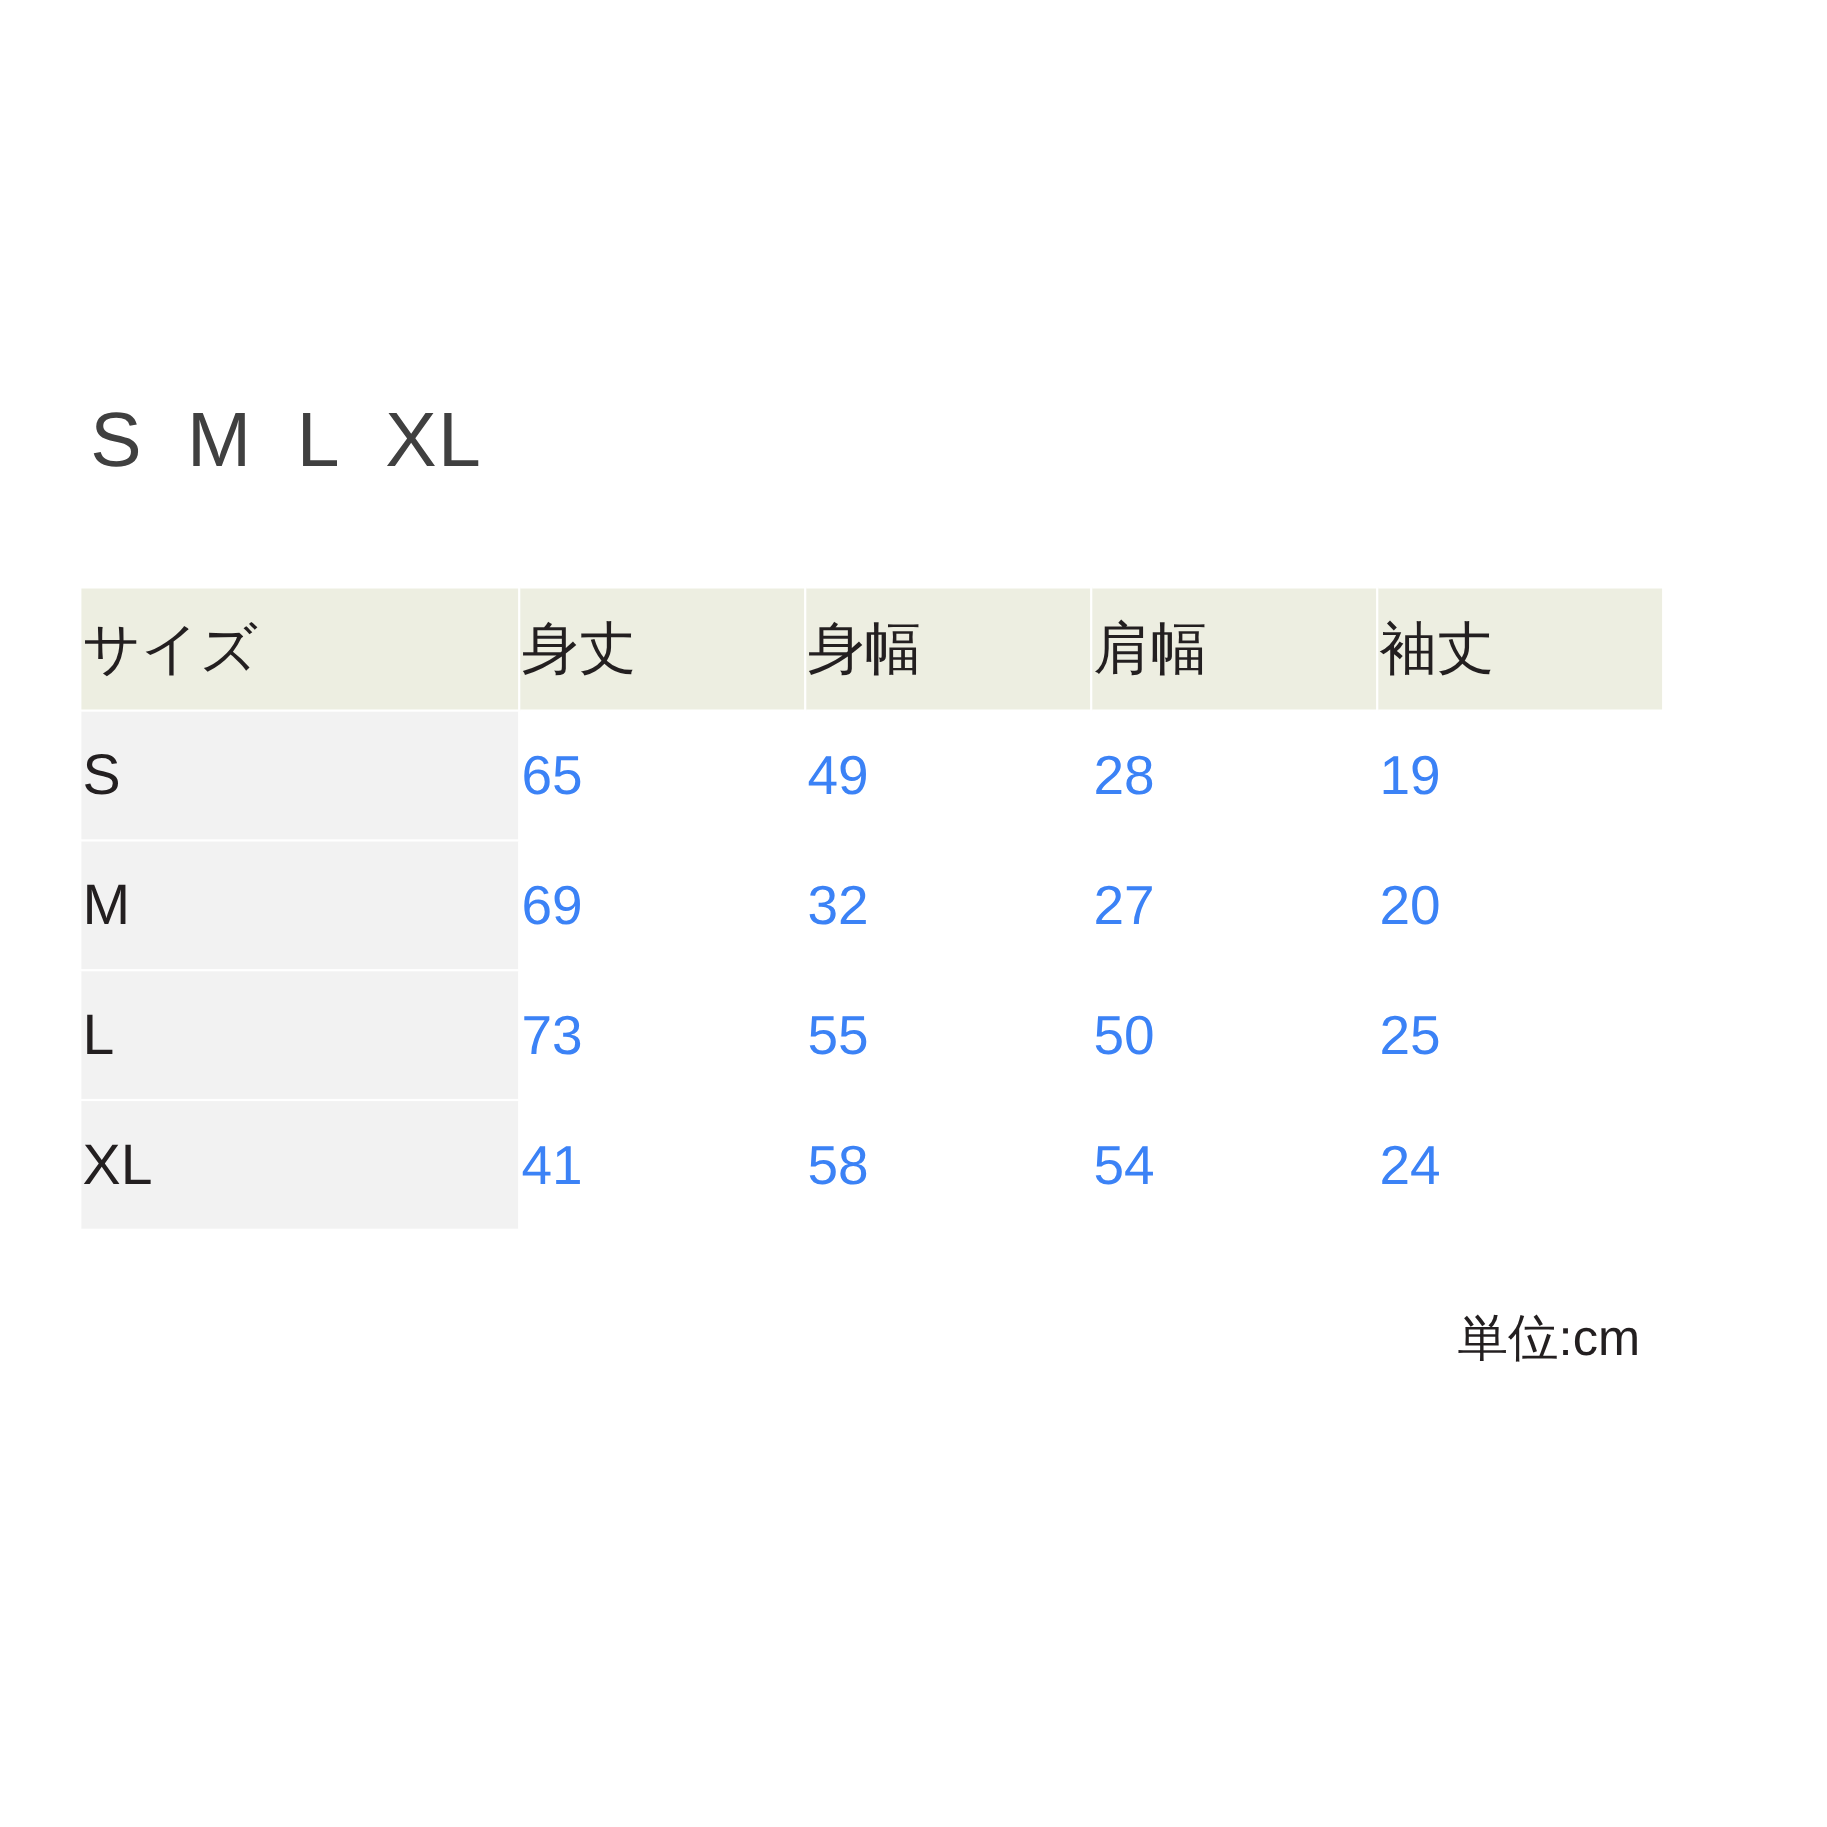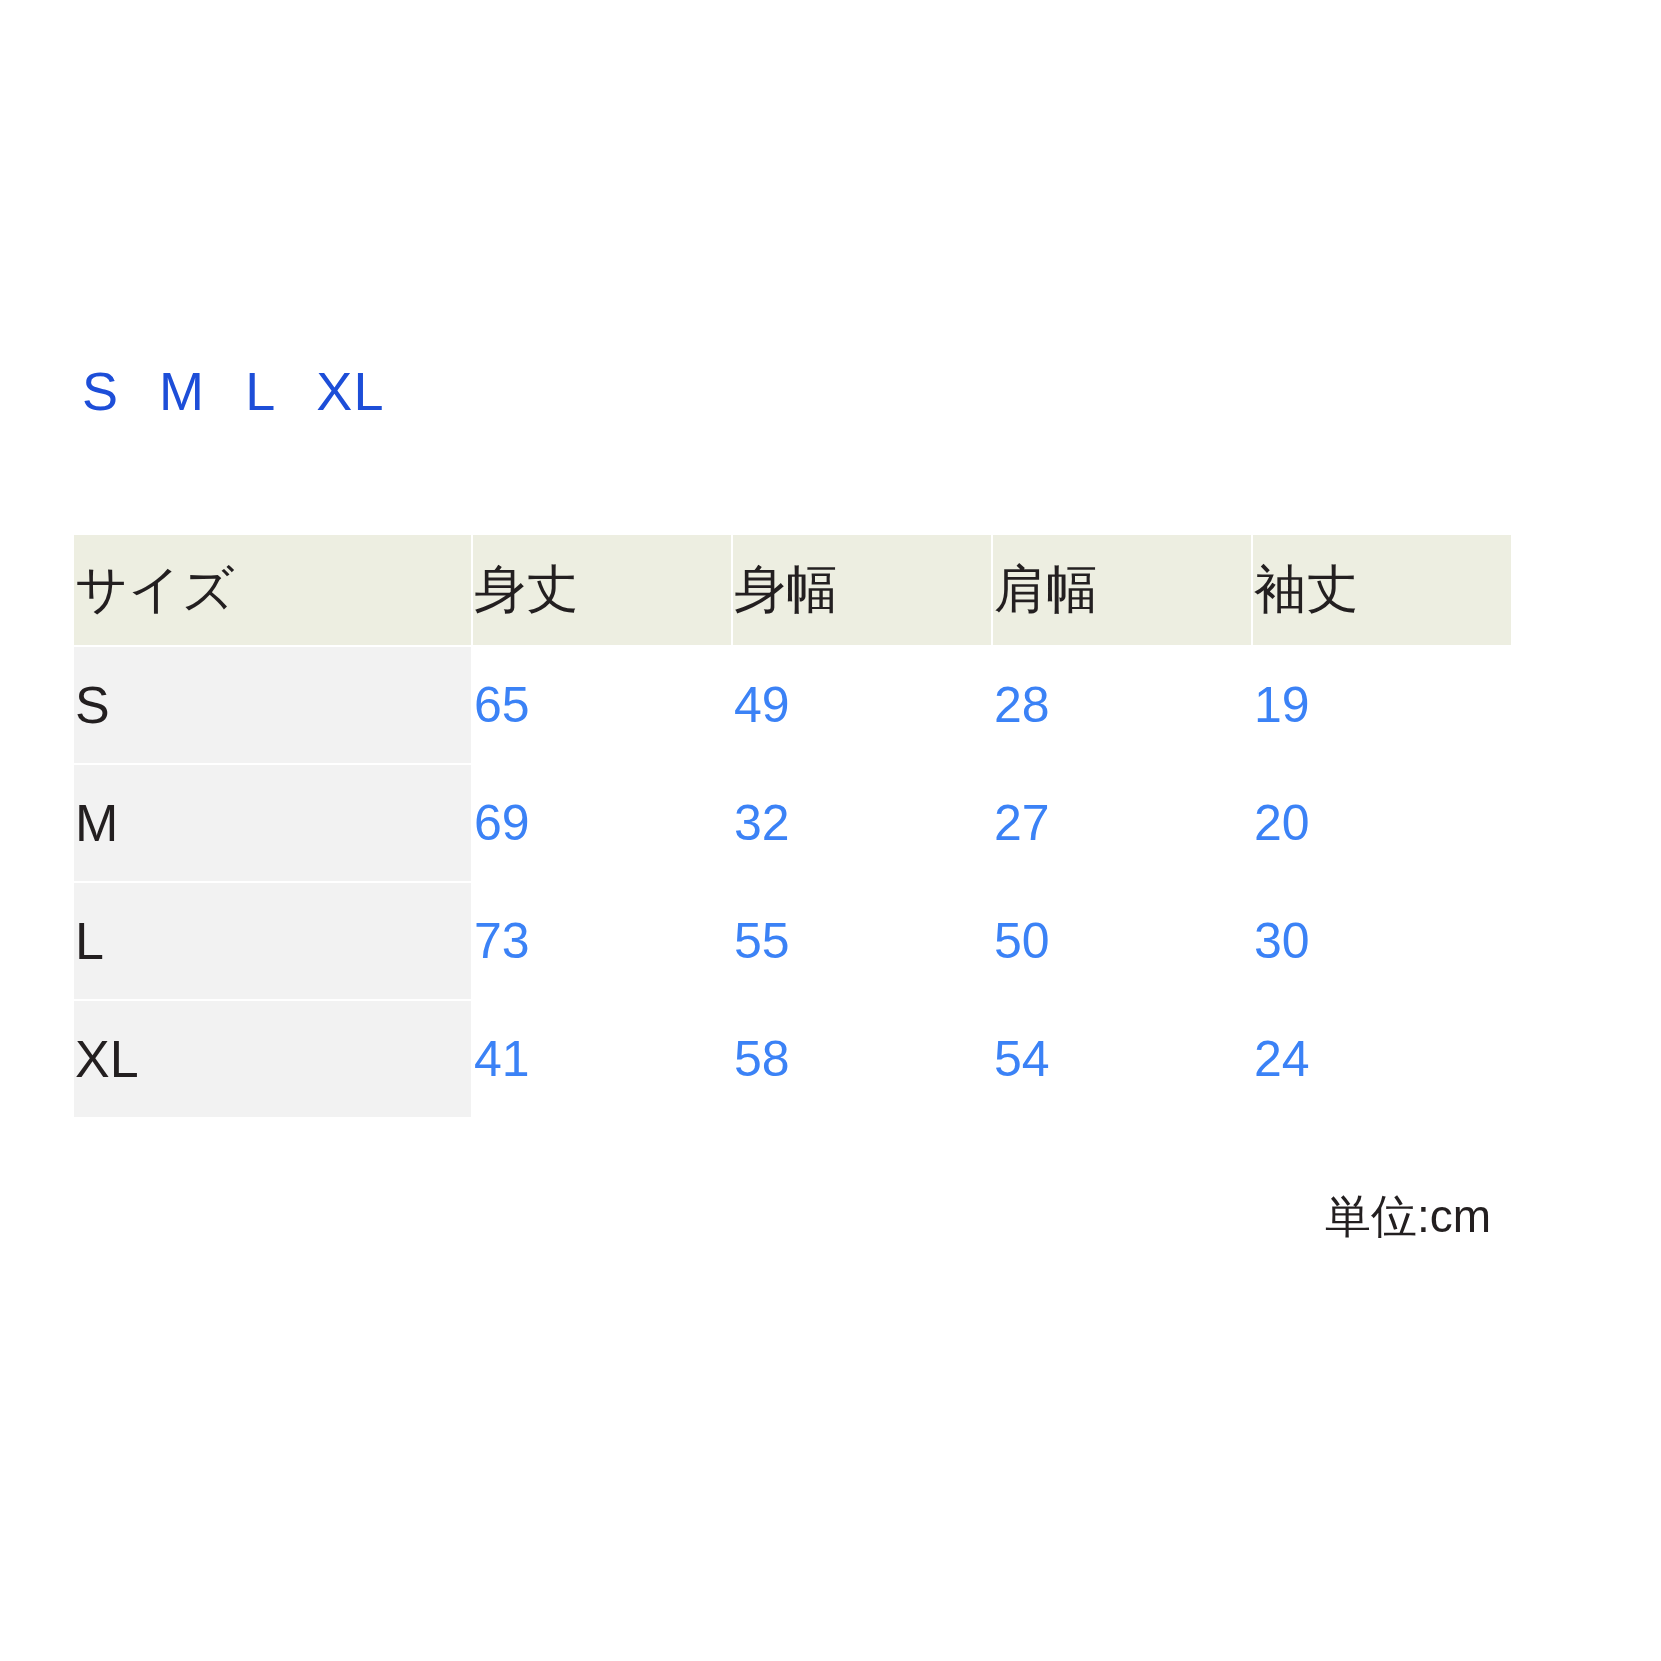--- a/index.html
+++ b/index.html
@@ -17,23 +17,23 @@
   .page {
     position: relative;
     width: 1661px;
     height: 1661px;
     box-sizing: border-box;
   }
   .size-legend {
     position: absolute;
     left: 82px;
     top: 360px;
-    font-size: 54px;
+    font-size: 70px;
     letter-spacing: 0.02em;
-    color: #1d4ed8;
+    color: #404040;
     white-space: nowrap;
   }
   .size-legend .legend-item {
     display: inline-block;
     margin-right: 40px;
     font-weight: 400;
   }
   .size-legend .legend-item:last-child {
     margin-right: 0;
   }
@@ -119,21 +119,21 @@
           <td>69</td>
           <td>32</td>
           <td>27</td>
           <td>20</td>
         </tr>
         <tr>
           <th class="row-head">L</th>
           <td>73</td>
           <td>55</td>
           <td>50</td>
-          <td>30</td>
+          <td>25</td>
         </tr>
         <tr>
           <th class="row-head">XL</th>
           <td>41</td>
           <td>58</td>
           <td>54</td>
           <td>24</td>
         </tr>
       </tbody>
     </table>

